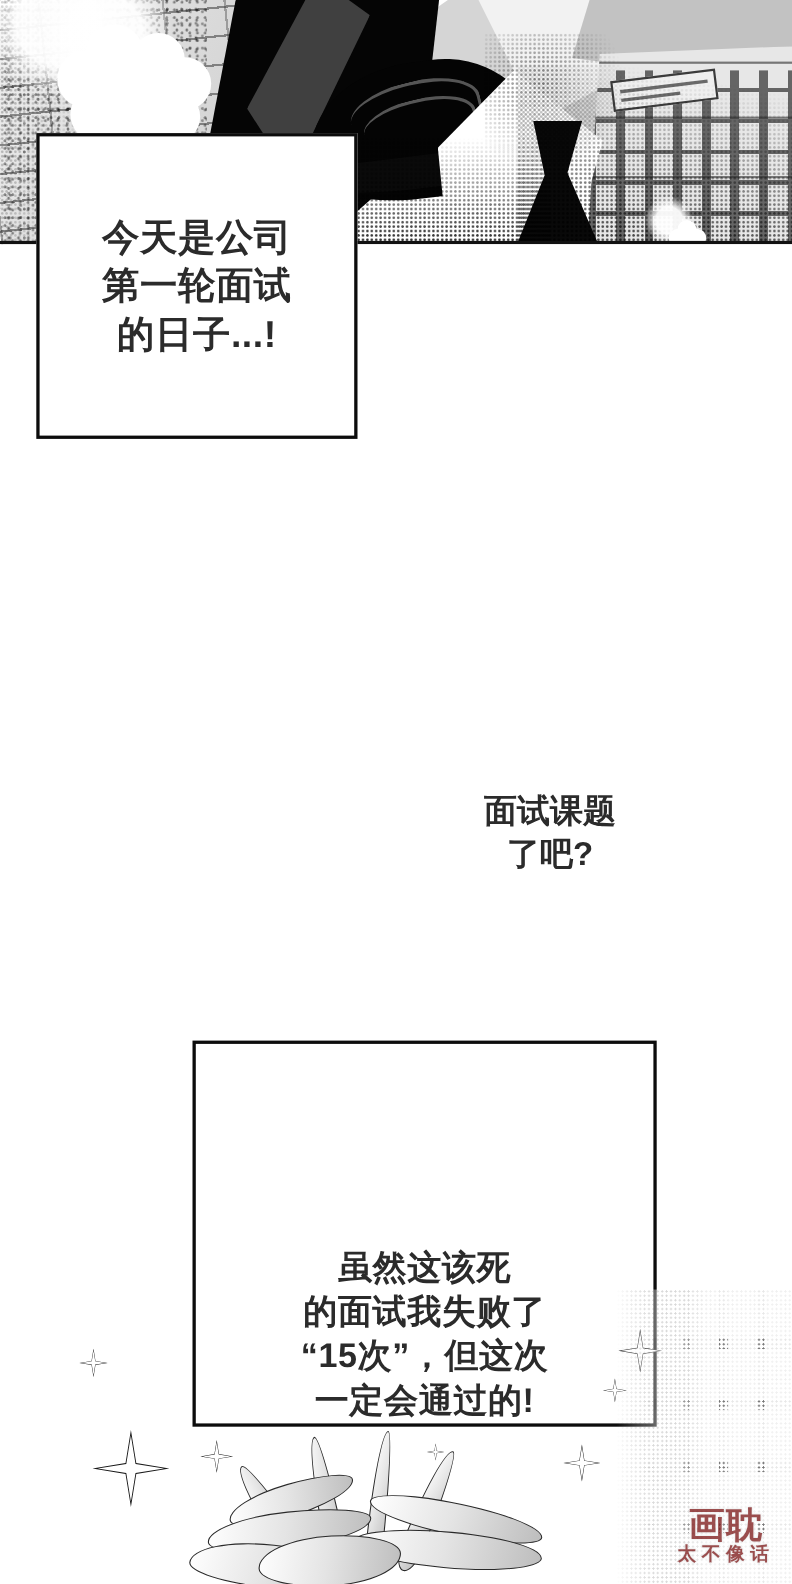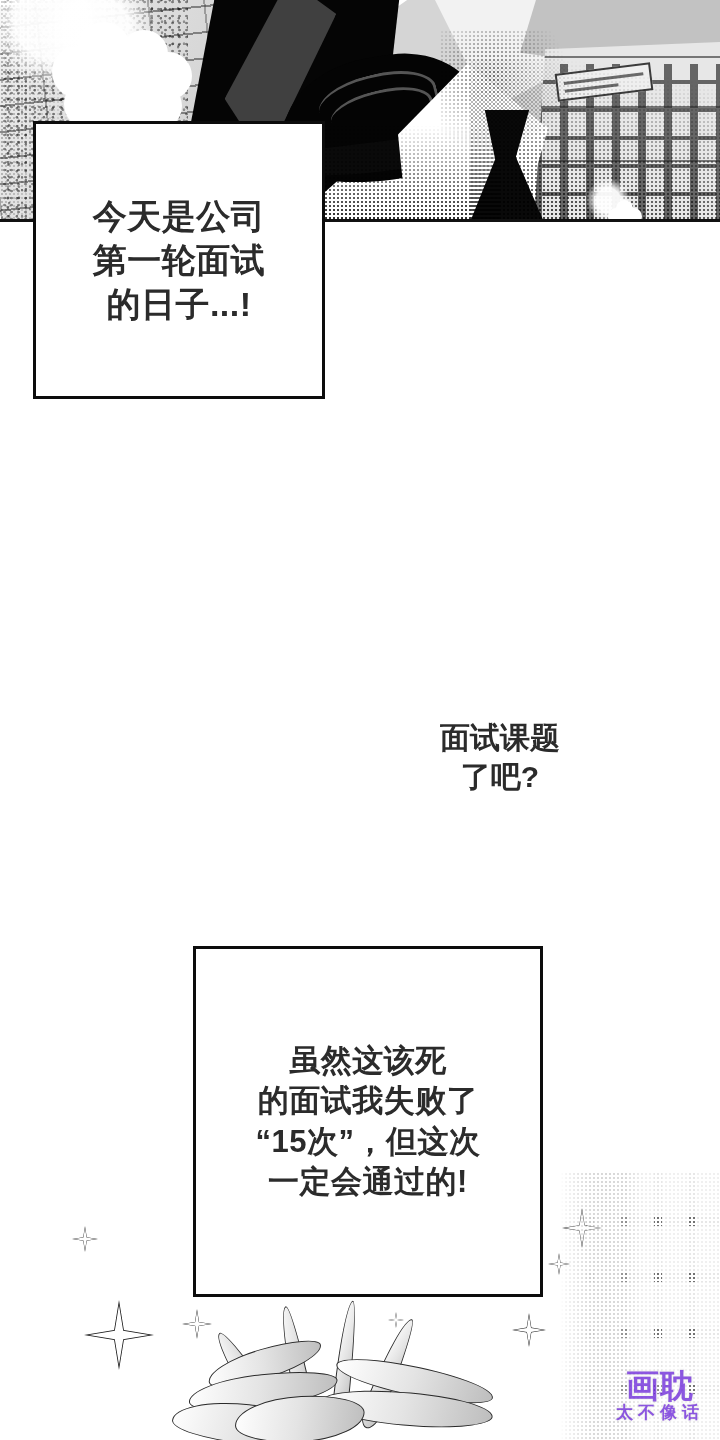--- a/index.html
+++ b/index.html
@@ -199,21 +199,21 @@
     letter-spacing:.5px;
     white-space:pre-line;
   }
 
   #bubble-1 { left:33px;  top:121px;  width:292px; height:278px; }
   #bubble-1 .txt { font-size:34px; }
 
   #bubble-2 { left:378px; top:488px;  width:234px; height:261px; }
   #bubble-2 .txt { font-size:30px; padding-bottom:18px; }
 
-  #bubble-3 { left:193px; top:946px;  width:350px; height:351px; }
+  #bubble-3 { left:175px; top:946px;  width:422px; height:351px;align-items:flex-end; }
   #bubble-3 .txt { font-size:31px; }
 
   
   #bubble-2-tail {
     position:absolute;
     left:380px; top:718px; width:240px;
     text-align:center;
     color:#2b2b2b;
     font-size:30px; font-weight:700; line-height:1.30;
     white-space:pre-line;
@@ -256,21 +256,21 @@
     -webkit-mask-image:linear-gradient(270deg,#000 48%, transparent 100%);
     mask-image:linear-gradient(270deg,#000 48%, transparent 100%);
     opacity:.9;
   }
 
   
   .watermark {
     position:absolute;
     right:16px; bottom:18px;
     text-align:center;
-    color:#6d28d9;
+    color:#7f1d1d;
     text-shadow:0 0 5px rgba(255,255,255,.9), 0 0 2px rgba(120,120,120,.6);
     opacity:.78;
     line-height:1.08;
     pointer-events:none;
   }
   .watermark .wm-main { font-size:33px; font-weight:700; letter-spacing:1px; }
   .watermark .wm-sub  { font-size:17px; font-weight:700; letter-spacing:5px; }
 
   
   .grass { position:absolute; overflow:visible; }

